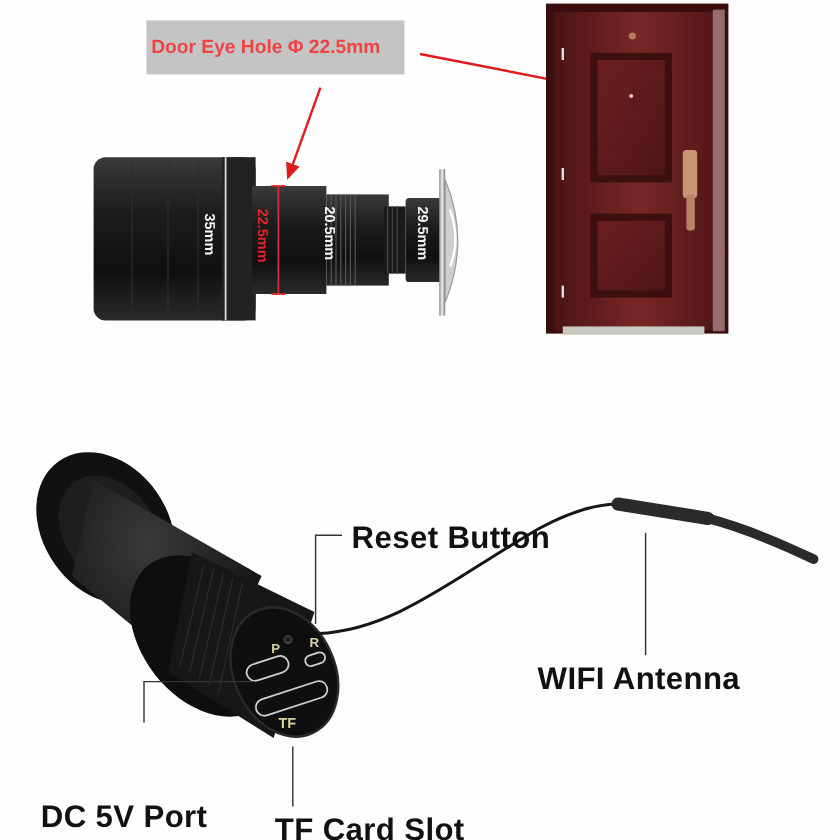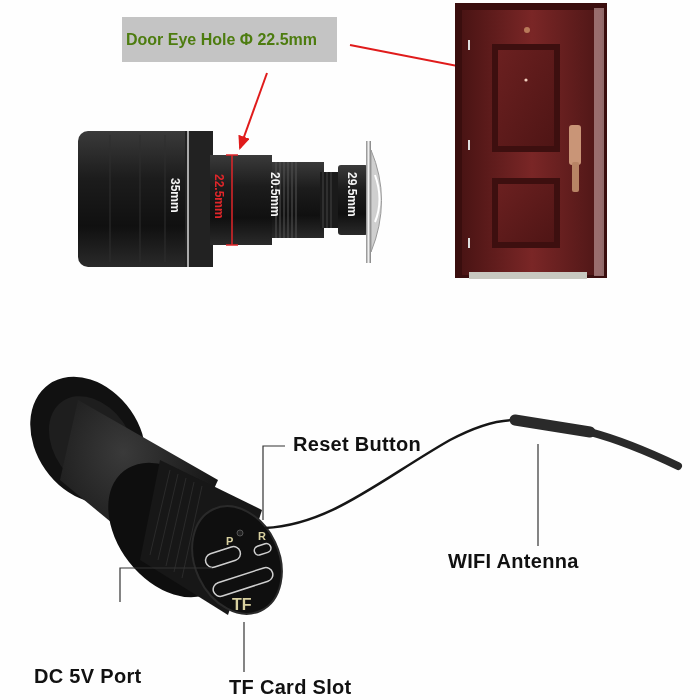--- a/index.html
+++ b/index.html
@@ -1,20 +1,20 @@
 <!DOCTYPE html>
 <html><head>
 <meta charset="utf-8">
 <style>
   html, body { margin: 0; padding: 0; }
   body { width: 700px; height: 700px; background: #fefefe; position: relative; overflow: hidden; font-family: "Liberation Sans", sans-serif; }
   .abs { position: absolute; }
   .label-box { left: 122px; top: 17px; width: 215px; height: 45px; background: #c4c4c4; }
-  .label-box-text { left: 126px; top: 31px; font-size: 16px; font-weight: bold; color: #4d7c0f; white-space: nowrap; }
-  .callout { font-weight: bold; font-size: 20px; color: #111; white-space: nowrap; letter-spacing: 0.3px; }
+  .label-box-text { left: 126px; top: 31px; font-size: 16px; font-weight: bold; color: #ef4444; white-space: nowrap; }
+  .callout { font-weight: bold; font-size: 26px; color: #111; white-space: nowrap; letter-spacing: 0.3px; }
   .dim-text { color: #f4f4f4; font-size: 12px; font-weight: bold; writing-mode: vertical-rl; white-space: nowrap; }
   .dim-red { color: #e0262a; }
   svg { position: absolute; left: 0; top: 0; }
 </style>
 </head>
 <body>
 
 <svg width="700" height="700" viewBox="0 0 700 700">
   <defs>
     <linearGradient id="cylGrad" x1="0" y1="0" x2="0" y2="1">
@@ -154,18 +154,18 @@
 <div class="abs label-box"></div>
 <div class="abs label-box-text">Door Eye Hole Φ 22.5mm</div>
 
 <div class="abs dim-text" style="left:168px; top:178px;">35mm</div>
 <div class="abs dim-text dim-red" style="left:212px; top:174px;">22.5mm</div>
 <div class="abs dim-text" style="left:268px; top:172px;">20.5mm</div>
 <div class="abs dim-text" style="left:345px; top:172px;">29.5mm</div>
 
 <div class="abs" style="left:226px; top:535px; color:#d8d0a0; font-size:11px; font-weight:bold;">P</div>
 <div class="abs" style="left:258px; top:530px; color:#d8d0a0; font-size:11px; font-weight:bold;">R</div>
-<div class="abs" style="left:232px; top:596px; color:#d8d0a0; font-size:16px; font-weight:bold;">TF</div>
+<div class="abs" style="left:232px; top:596px; color:#d8d0a0; font-size:12px; font-weight:bold;">TF</div>
 
 <div class="abs callout" style="left:293px; top:433px;">Reset Button</div>
 <div class="abs callout" style="left:448px; top:550px;">WIFI Antenna</div>
 <div class="abs callout" style="left:34px; top:665px;">DC 5V Port</div>
 <div class="abs callout" style="left:229px; top:676px;">TF Card Slot</div>
 
 </body></html>

